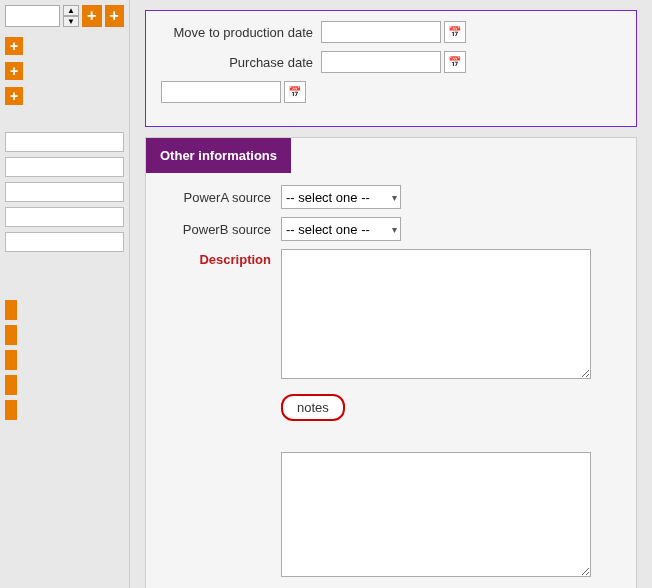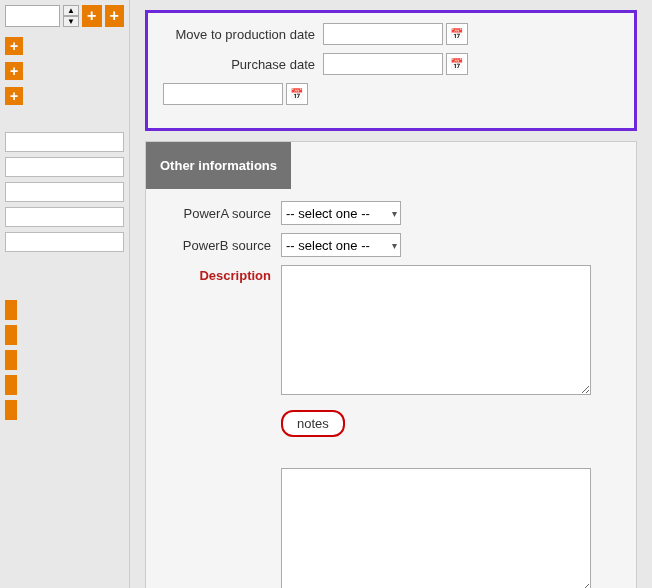--- a/index.html
+++ b/index.html
@@ -113,21 +113,21 @@
     .content-area {
       flex: 1;
       padding: 10px 15px;
       background: #e8e8e8;
       overflow-y: auto;
     }
 
     
     .date-fields-section {
       background: #f5f5f5;
-      border: 3px solid #6d28d9;
+      border: 1px solid #6d28d9;
       padding: 10px 15px 15px 15px;
       margin-bottom: 10px;
     }
 
     .date-row {
       display: flex;
       align-items: center;
       margin-bottom: 8px;
     }
 
@@ -170,24 +170,24 @@
       background: #f5f5f5;
       border: 1px solid #ccc;
       padding: 0;
     }
 
     .tab-header {
       display: flex;
     }
 
     .tab-btn {
-      background: #737373;
+      background: #701a75;
       color: white;
       border: none;
-      padding: 16px 14px;
+      padding: 10px 14px;
       font-size: 13px;
       font-weight: bold;
       cursor: pointer;
     }
 
     .tab-content {
       padding: 12px 15px 15px 15px;
     }
 
     .form-row {

